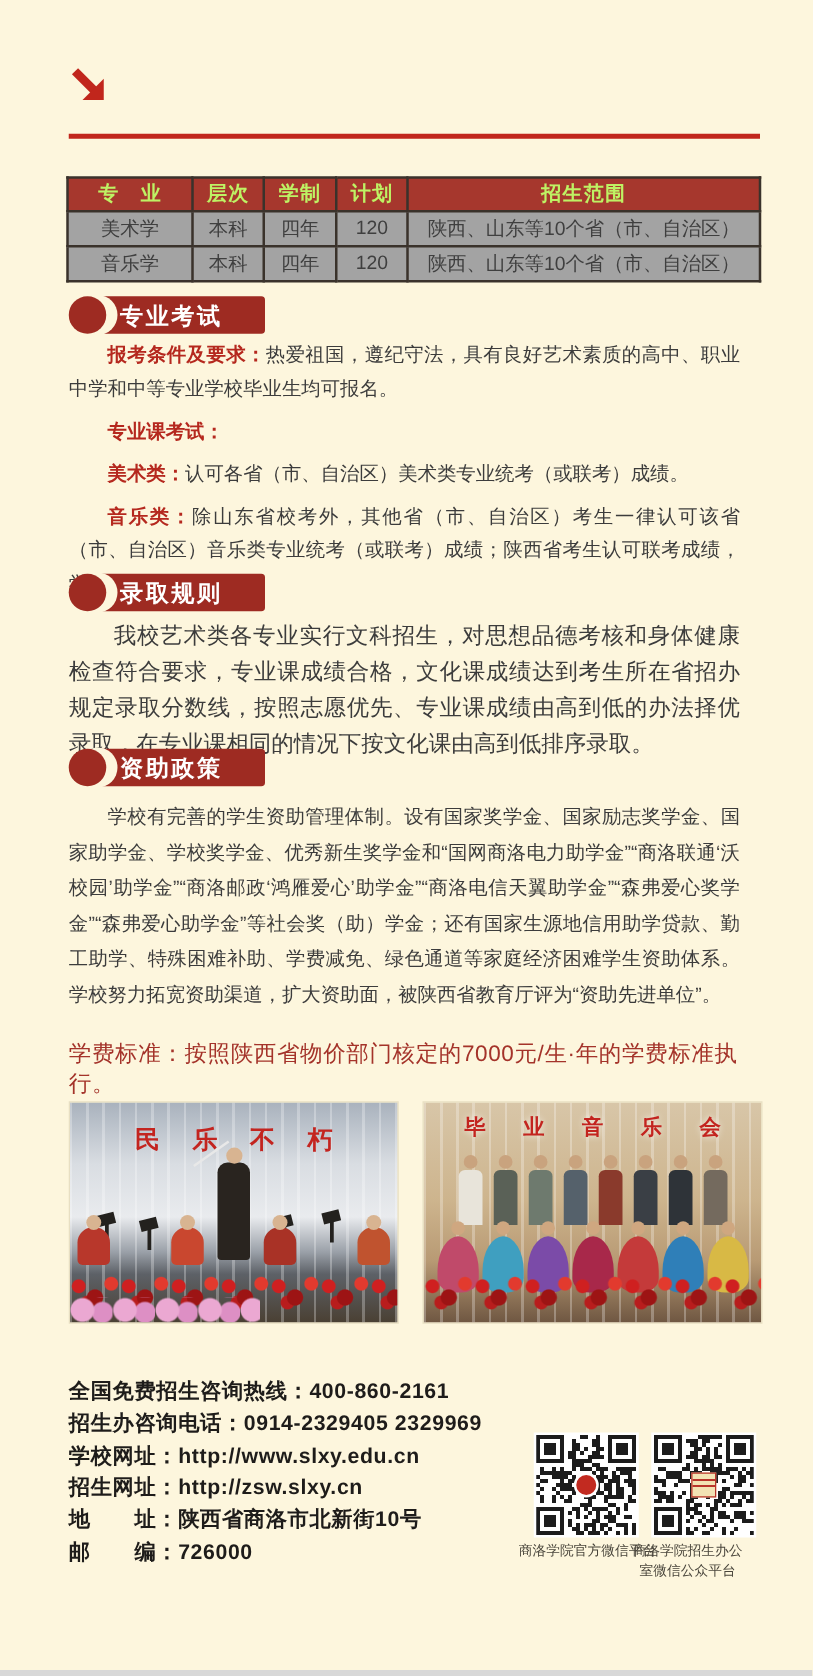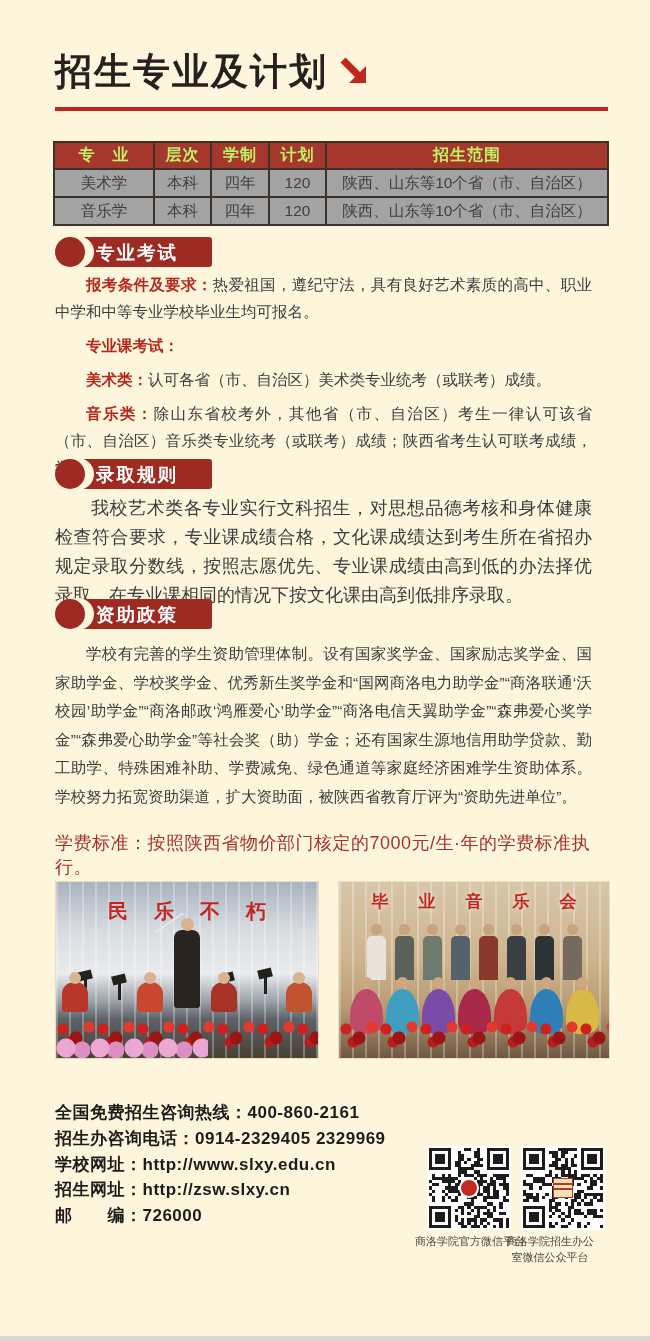--- a/index.html
+++ b/index.html
@@ -89,21 +89,20 @@
   #qr-caption-right{left:485px;text-align:center;}
 
   .bottom-line{position:absolute;left:0;right:0;top:1336px;height:5px;background:#d8d8d8;}
 </style>
 </head>
 <body>
 
 <div id="page">
 
   <div class="title-row">
-    <span class="page-title">招生专业及计划</span>
     <svg width="34" height="34" viewBox="0 0 34 34">
       <path d="M5 5 L21 21" stroke="#c1261c" stroke-width="7"></path>
       <path d="M28 11 L28 28 L11 28 Z" fill="#c1261c"></path>
     </svg>
   </div>
   <div class="title-rule"></div>
 
   <div class="plan-table-wrap">
     <table id="plan-table">
       <colgroup>
@@ -262,20 +261,21 @@
         </div>
       </div>
     <div class="flowers"></div>
   </div>
 
   <div id="contact">
       <div class="contact-line">全国免费招生咨询热线：400-860-2161</div>
       <div class="contact-line">招生办咨询电话：0914-2329405 2329969</div>
       <div class="contact-line">学校网址：http://www.slxy.edu.cn</div>
       <div class="contact-line">招生网址：http://zsw.slxy.cn</div>
+      <div class="contact-line">地　　址：陕西省商洛市北新街10号</div>
       <div class="contact-line">邮　　编：726000</div>
     </div>
 
   <div class="qr-box" id="qr-left">
     <div class="qr-grid"><svg viewBox="0 0 25 25" width="80" height="80" shape-rendering="crispEdges">
           <rect width="25" height="25" fill="#ffffff"></rect>
           <rect x="11" y="0" width="1" height="1" fill="#1c1c1c"></rect>
           <rect x="12" y="0" width="1" height="1" fill="#1c1c1c"></rect>
           <rect x="15" y="0" width="1" height="1" fill="#1c1c1c"></rect>
           <rect x="9" y="1" width="1" height="1" fill="#1c1c1c"></rect>

